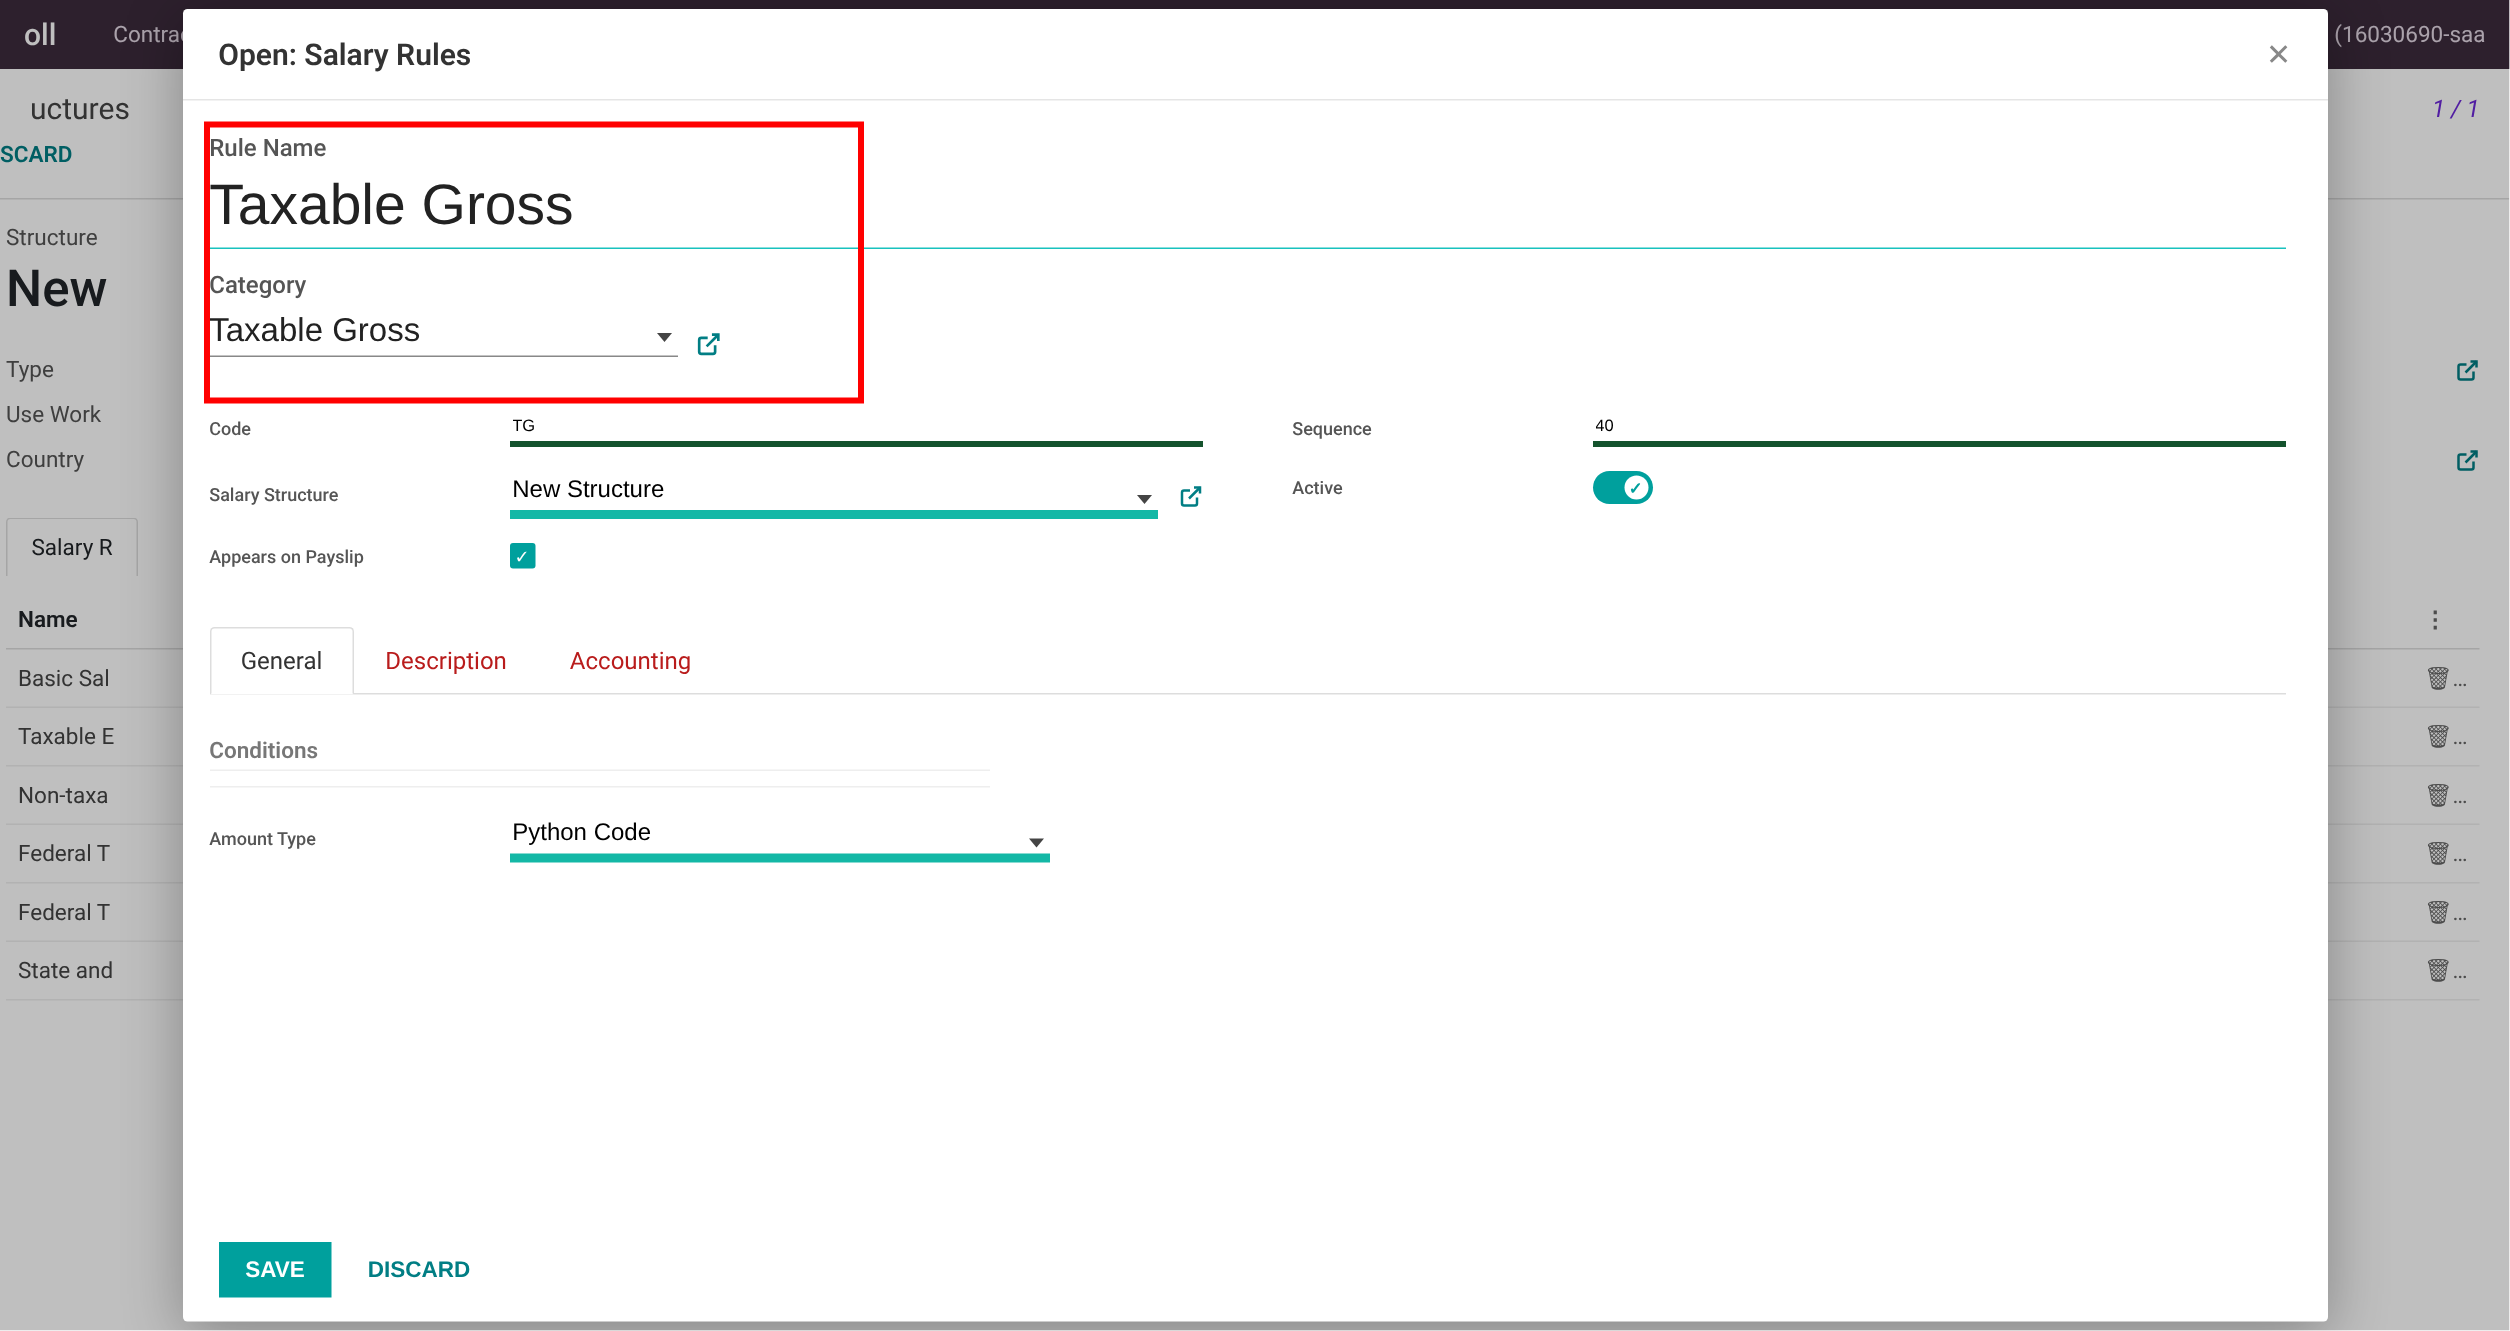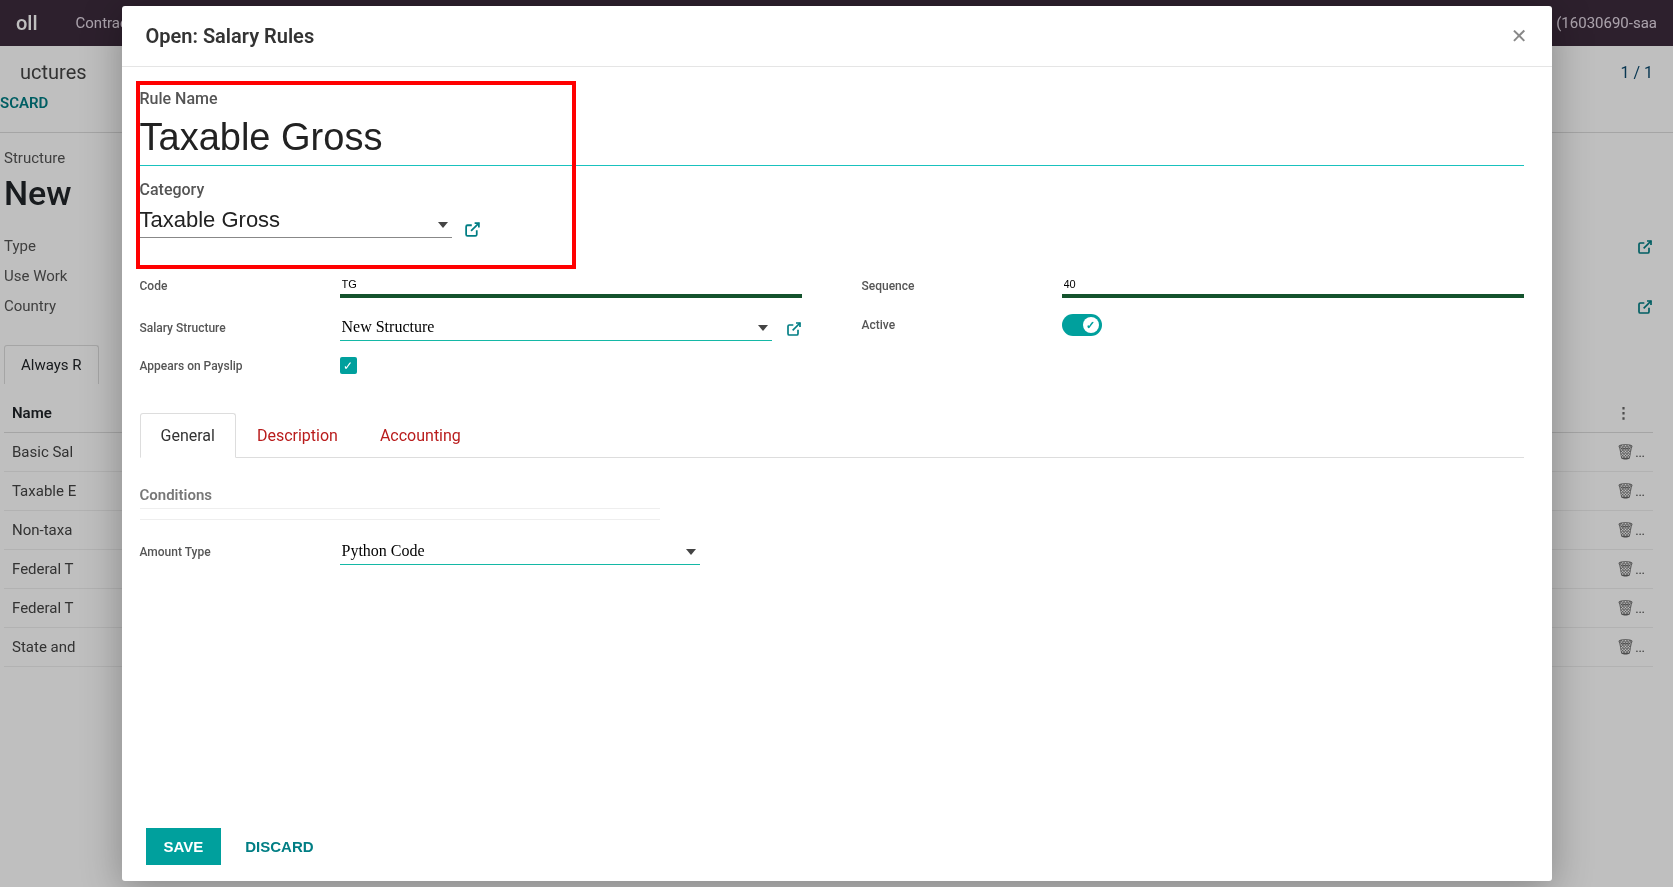--- a/index.html
+++ b/index.html
@@ -46,21 +46,21 @@
     display: flex; flex-direction: column;
     background: #fff;
     overflow: hidden;
     position: relative;
   }
   .bg-breadcrumb-row {
     display: flex; align-items: center; justify-content: space-between;
     padding: 14px 20px 0 20px;
   }
   .bg-breadcrumb { font-size: 20px; color: #444; }
-  .bg-counter { font-size: 16px; color: #0c4a6e; }
+  .bg-counter { font-size: 16px; color: #6d28d9; font-style: italic; }
   .bg-actions { padding: 10px 20px 14px 0; color: #017e84; font-weight:600; text-align:left; }
   .bg-divider { height:1px; background:#ddd; margin-top:6px; }
 
   .bg-form { padding: 10px 20px 0 4px; }
   .bg-form .lbl { color:#555; font-size:15px; padding: 6px 0; }
   .bg-form .big { font-size: 34px; font-weight:500; }
 
   .bg-table { width:100%; border-collapse: collapse; margin-top:10px; }
   .bg-table th { text-align:left; padding:10px 8px; font-weight:600; border-bottom:1px solid #ddd; font-size:15px; }
   .bg-table td { text-align:left; padding:10px 8px; border-bottom:1px solid #eee; color:#444; }
@@ -157,23 +157,23 @@
   }
   .form-row.wide .text-input { width: 100%; }
   .form-row .lbl { font-size: 12px; font-weight: 500; color: #555; }
   .text-input {
     border: none; border-bottom: 4px solid #14532d;
     font-size: 11px; padding: 4px 2px;
     background: transparent; outline: none;
     width: 100%;
   }
   .select-input {
-    border: none; border-bottom: 1px solid #14b8a6;
+    border: none; border-bottom: 6px solid #14b8a6;
     font-size: 16px; padding: 4px 2px; background:transparent;
-    width: 100%; cursor:pointer;font-family:Liberation Serif, serif;
+    width: 100%; cursor:pointer;
   }
   .select-wrap { position:relative; display:flex; align-items:center; gap:10px; }
   .select-wrap .caret2 {
     position:absolute; right:4px; bottom:10px; pointer-events:none;
     border-left:5px solid transparent; border-right:5px solid transparent;
     border-top:6px solid #444;
   }
 
   .checkbox {
     width:17px; height:17px; background:#00a09d; display:inline-flex;
@@ -274,21 +274,21 @@
         <div class="lbl">Country</div>
         <span class="ext-link">
           <svg width="16" height="16" viewBox="0 0 24 24" fill="none" stroke="#017e84" stroke-width="2.5">
               <path d="M18 13v6a2 2 0 0 1-2 2H5a2 2 0 0 1-2-2V8a2 2 0 0 1 2-2h6"></path>
               <polyline points="15 3 21 3 21 9"></polyline>
               <line x1="10" y1="14" x2="21" y2="3"></line>
             </svg>
         </span>
       </div>
       <div style="height:24px;"></div>
-      <span class="bg-tab-btn">Always R</span>
+      <span class="bg-tab-btn">Salary R</span>
 
       <table class="bg-table">
         <thead>
           <tr>
             <th>Name</th>
             <th style="width:40px;">
               <span style="color:#666;">⋮</span>
             </th>
           </tr>
         </thead>

